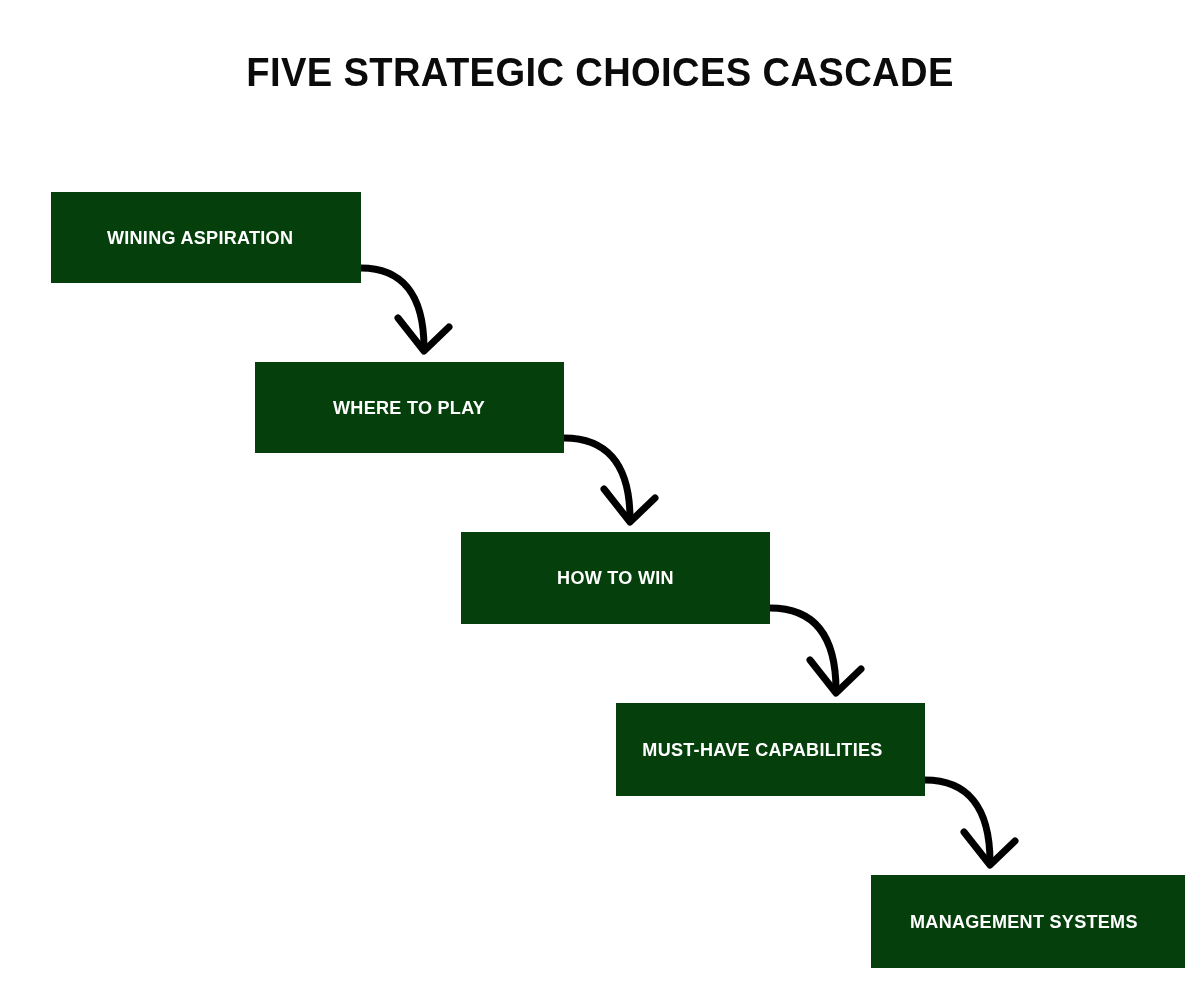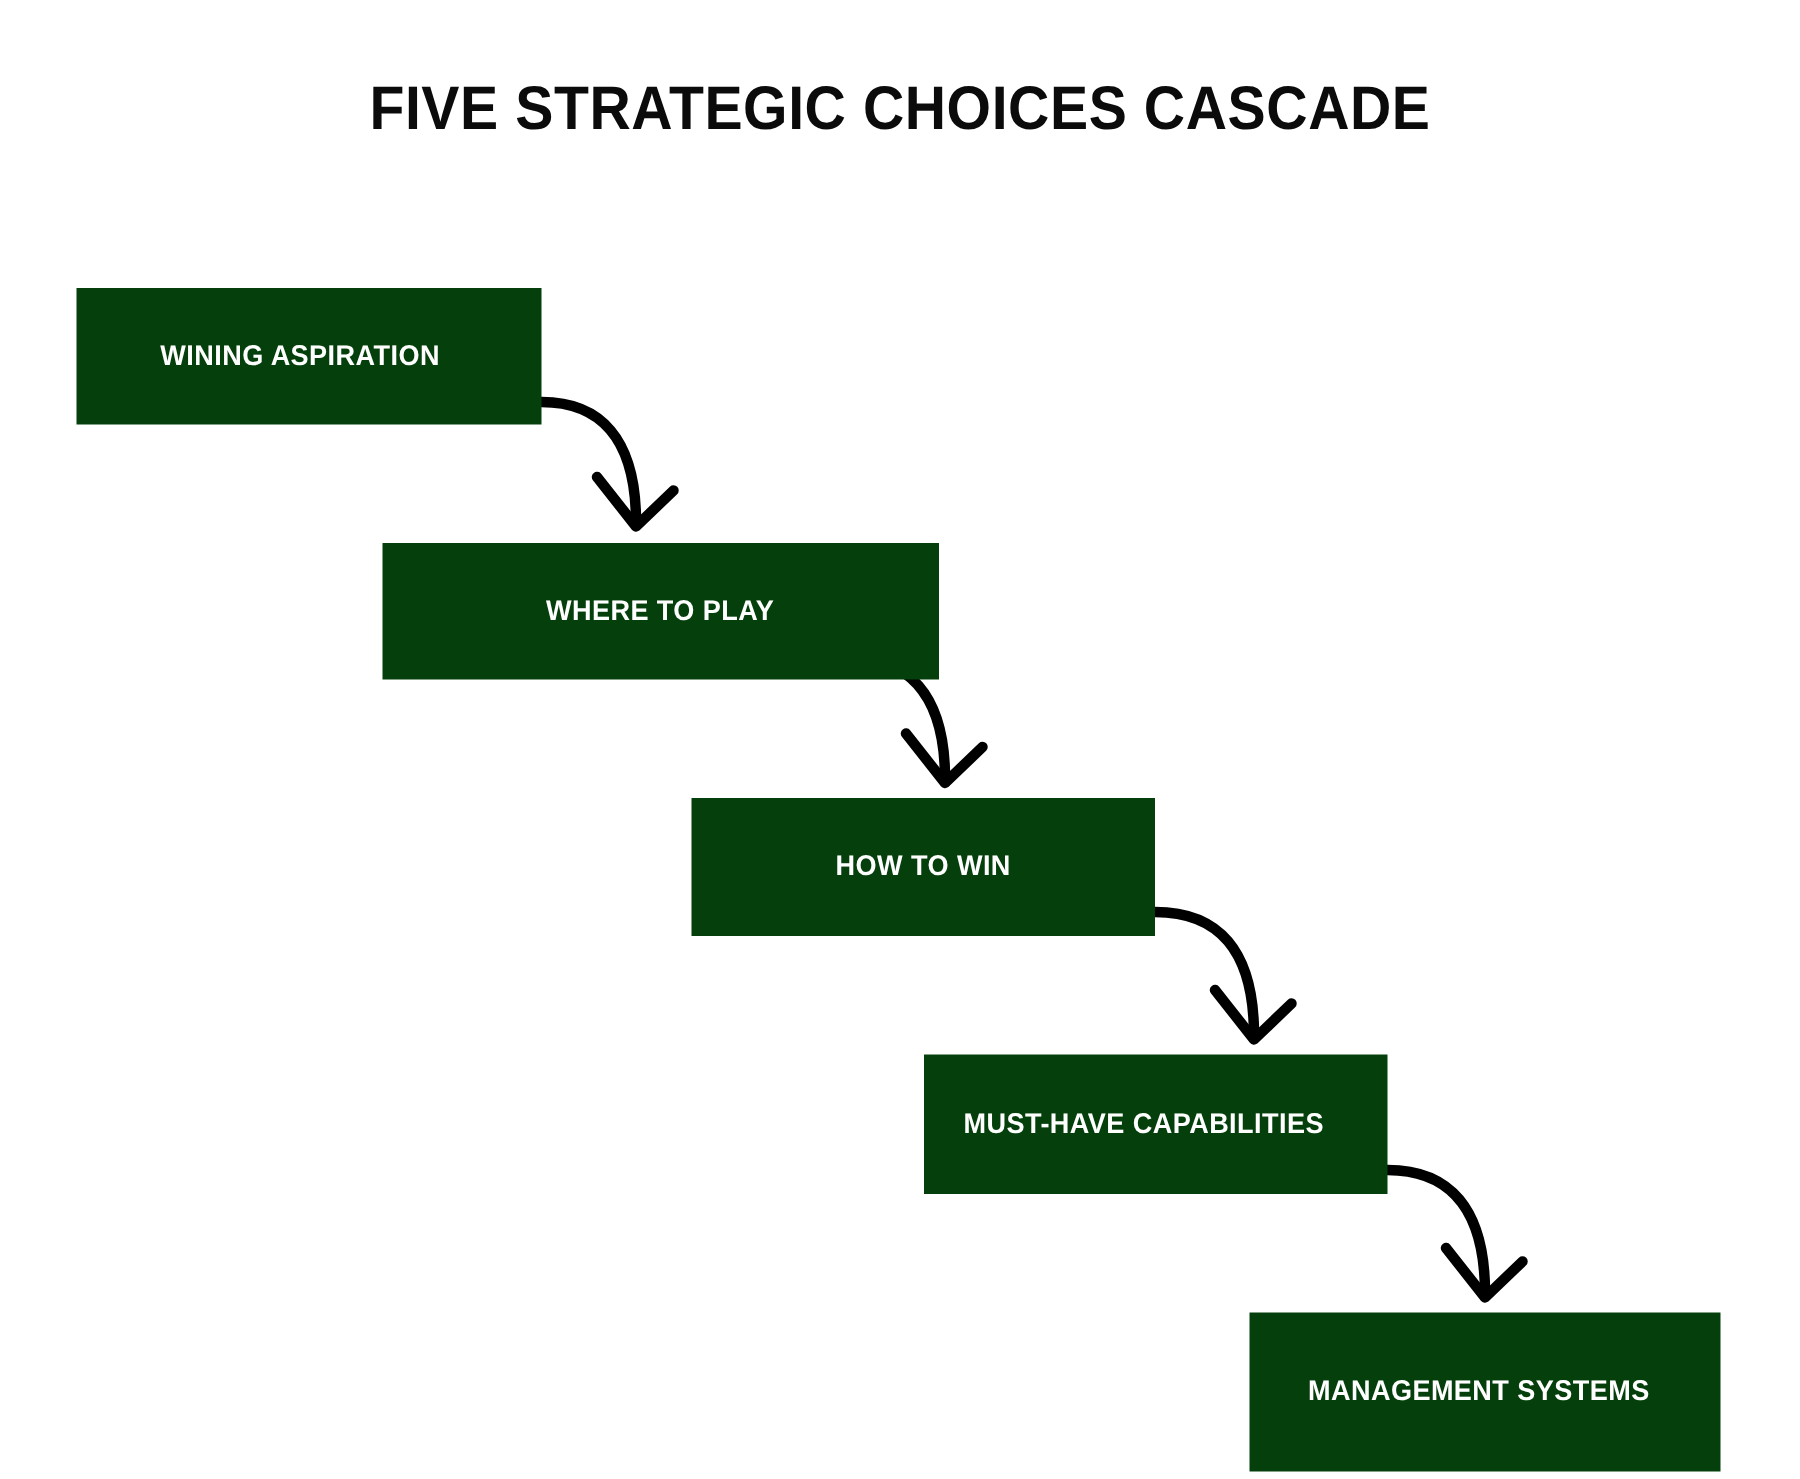--- a/index.html
+++ b/index.html
@@ -64,24 +64,24 @@
     letter-spacing: 0.3px;
     color: #ffffff;
     text-align: center;
     white-space: nowrap;
     transform: scaleX(0.95);
     transform-origin: 50% 50%;
   }
 
   
   .step-0 { left: 51px;  top: 192px; width: 310px; height: 91px; align-items: center; }
-  .step-1 { left: 255px; top: 362px; width: 371px; height: 91px; }
+  .step-1 { left: 255px; top: 362px; width: 309px; height: 91px; }
   .step-2 { left: 461px; top: 532px; width: 309px; height: 92px; }
   .step-3 { left: 616px; top: 703px; width: 309px; height: 93px; }
-  .step-4 { left: 833px; top: 875px; width: 314px; height: 106px; }
+  .step-4 { left: 871px; top: 875px; width: 314px; height: 93px; }
 
   
   .step-0 .cascade-step-label { transform: translateX(-6px) scaleX(0.95); }
   .step-3 .cascade-step-label { transform: translateX(-8px) scaleX(0.95); }
   .step-4 .cascade-step-label { transform: translateX(-4px) scaleX(0.95); }
 </style>
 </head>
 <body>
 
 <div id="diagram-root">

